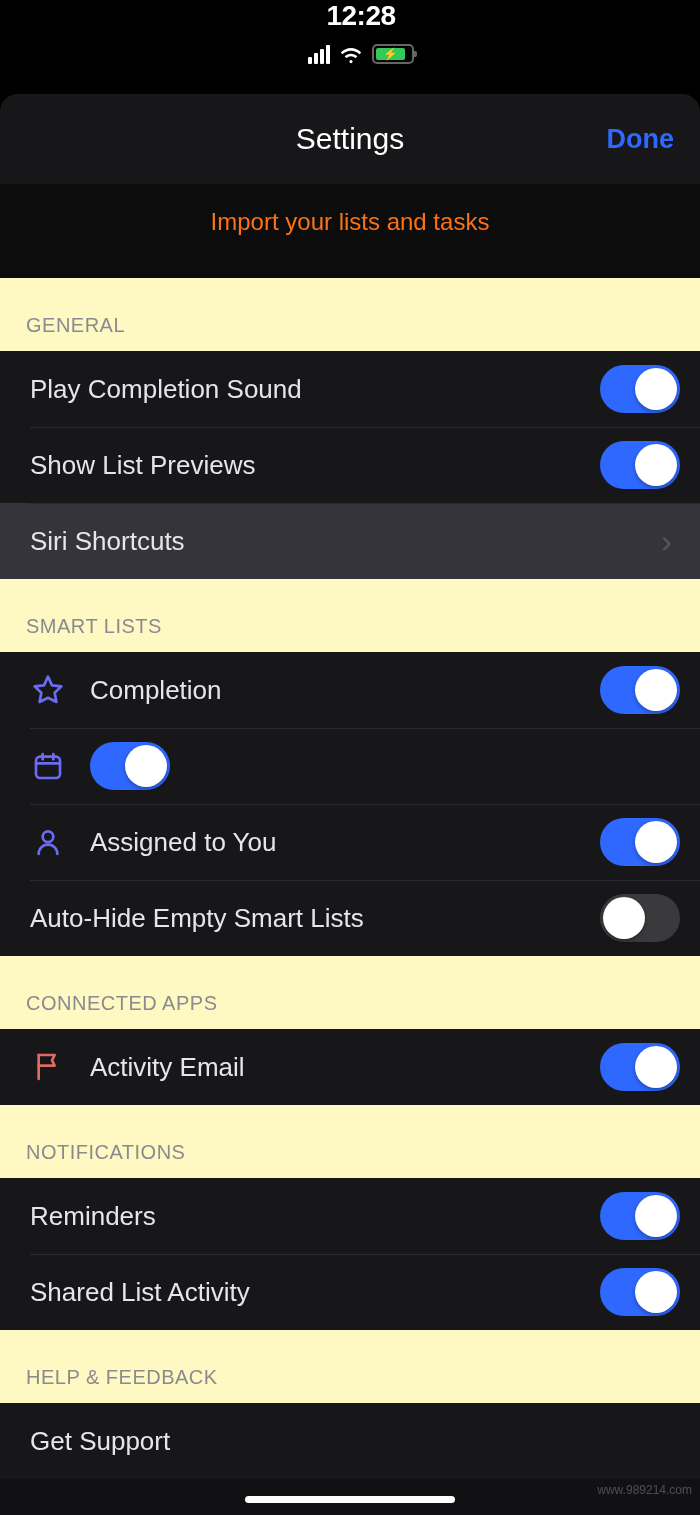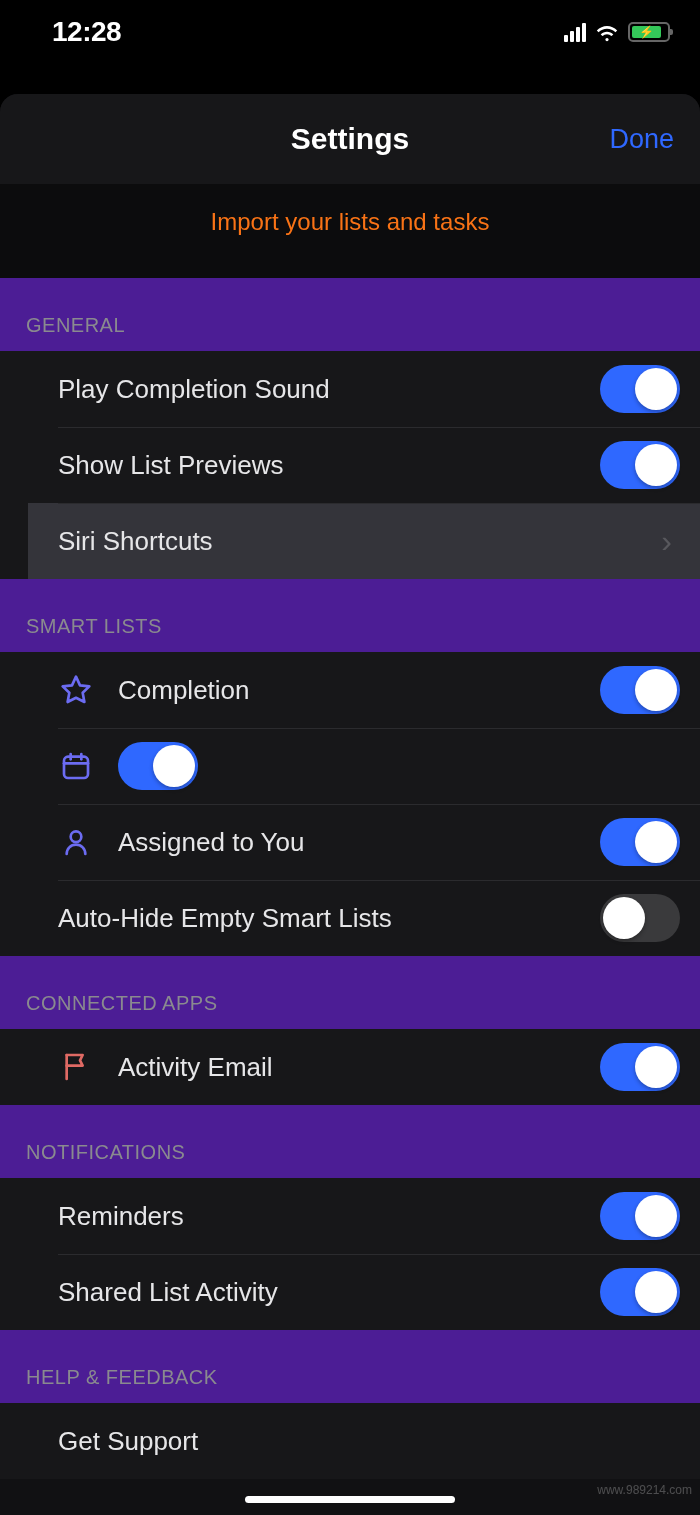--- a/index.html
+++ b/index.html
@@ -16,20 +16,21 @@
       color: #fff;
       overflow: hidden;
       position: relative;
     }
     .status-bar {
       height: 64px;
       display: flex;
       align-items: center;
       justify-content: space-between;
       padding: 0 30px 0 52px;
+      flex-direction: column;
     }
     .status-time {
       font-size: 28px;
       font-weight: 600;
       letter-spacing: -0.5px;
     }
     .status-icons {
       display: flex;
       align-items: center;
       gap: 8px;
@@ -87,54 +88,53 @@
     .sheet-header {
       height: 90px;
       display: flex;
       align-items: center;
       justify-content: center;
       position: relative;
       background: #171719;
     }
     .sheet-title {
       font-size: 30px;
-      font-weight: 700;
+      font-weight: 400;
     }
     .done-button {
       position: absolute;
       right: 26px;
       font-size: 27px;
-      font-weight: 400;
+      font-weight: 700;
       color: #2f68ff;
       cursor: pointer;
     }
     .import-subtext {
       text-align: center;
       color: #f97316;
       font-size: 24px;
       padding: 24px 0 42px 0;
       background: #0c0c0d;
     }
     .section-header {
       color: #8a8a8f;
       font-size: 20px;
       font-weight: 400;
       letter-spacing: 0.5px;
       padding: 36px 26px 14px 26px;
       text-transform: uppercase;
-      background: #4c1d95;
+      background: #fef9c3;
     }
     .row-group { background: #171719; }
     .row {
       display: flex;
       align-items: center;
       padding: 0 20px 0 30px;
       min-height: 76px;
       position: relative;
-      margin-left: 28px;
     }
     .row + .row::before {
       content: '';
       position: absolute;
       top: 0;
       left: 30px;
       right: 0;
       height: 1px;
       background: #2b2b2e;
     }

